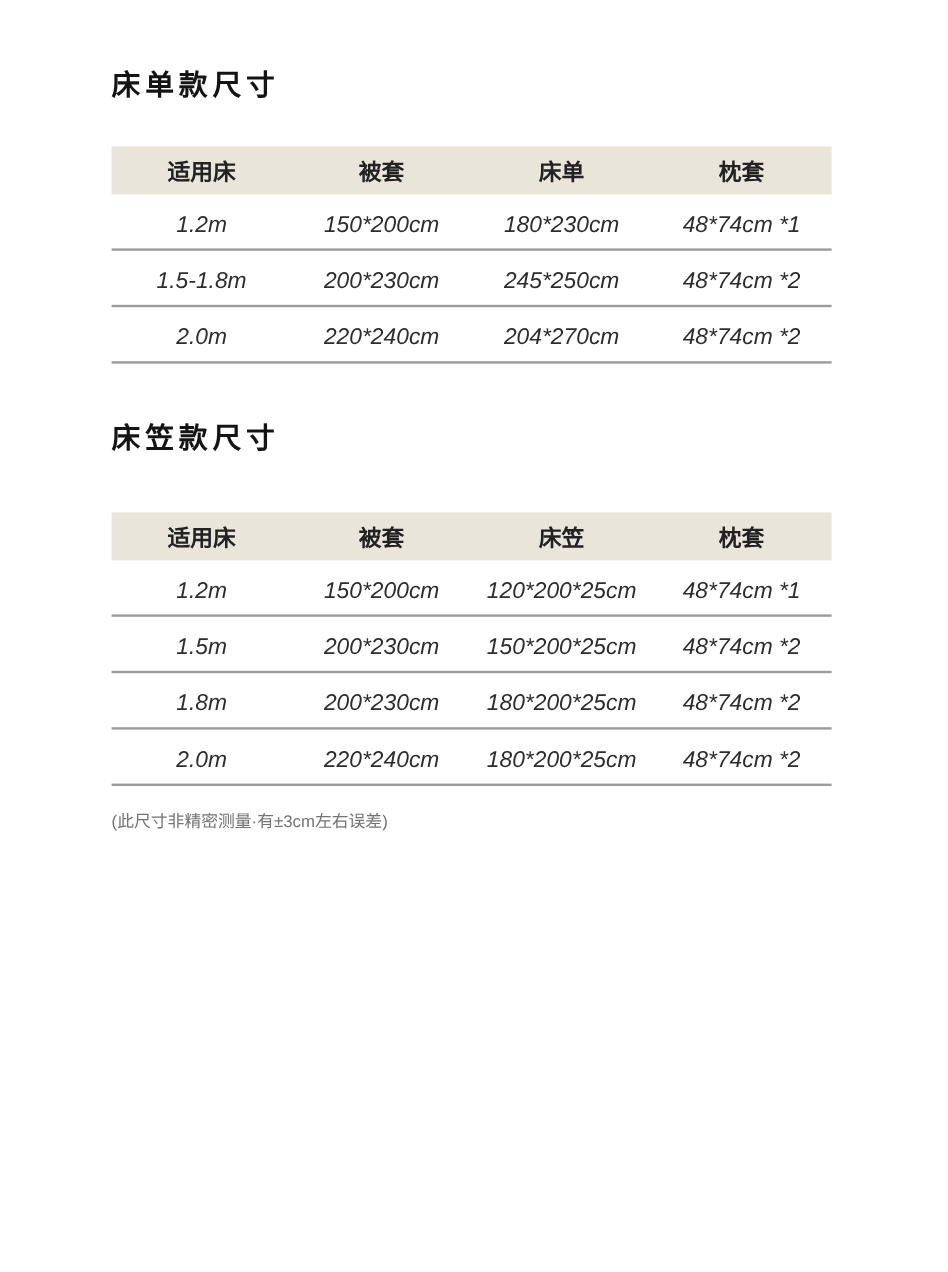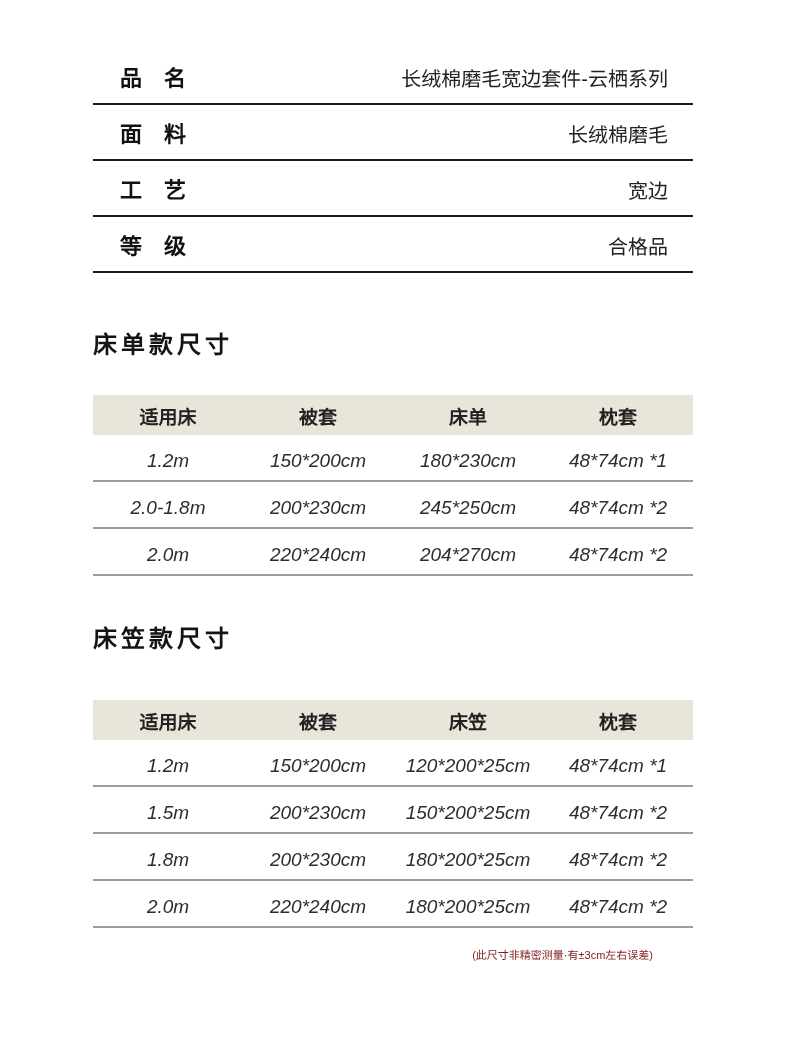--- a/index.html
+++ b/index.html
@@ -72,67 +72,49 @@
   .td {
     text-align: center;
     font-size: 19px;
     color: #2d2d2d;
     padding-bottom: 8px;
     white-space: nowrap;
   }
   
   .note {
     margin-top: 18px;
-    text-align: right;
+    text-align: left;
     padding-right: 40px;
-    font-size: 11px;
-    color: #7f1d1d;
+    font-size: 14px;
+    color: #737373;
   }
 </style>
 </head>
 <body>
 
 <div class="content">
 
-  <section class="specs">
-    <div class="spec-row">
-      <span class="spec-label">品　名</span>
-      <span class="spec-value">长绒棉磨毛宽边套件-云栖系列</span>
-    </div>
-    <div class="spec-row">
-      <span class="spec-label">面　料</span>
-      <span class="spec-value">长绒棉磨毛</span>
-    </div>
-    <div class="spec-row">
-      <span class="spec-label">工　艺</span>
-      <span class="spec-value">宽边</span>
-    </div>
-    <div class="spec-row">
-      <span class="spec-label">等　级</span>
-      <span class="spec-value">合格品</span>
-    </div>
-  </section>
 
   <h2 class="table-title title-sheet">床单款尺寸</h2>
 
   <div class="size-table">
     <div class="thead">
       <div class="th">适用床</div>
       <div class="th">被套</div>
       <div class="th">床单</div>
       <div class="th">枕套</div>
     </div>
     <div class="tr">
       <div class="td">1.2m</div>
       <div class="td">150*200cm</div>
       <div class="td">180*230cm</div>
       <div class="td">48*74cm *1</div>
     </div>
     <div class="tr">
-      <div class="td">2.0-1.8m</div>
+      <div class="td">1.5-1.8m</div>
       <div class="td">200*230cm</div>
       <div class="td">245*250cm</div>
       <div class="td">48*74cm *2</div>
     </div>
     <div class="tr">
       <div class="td">2.0m</div>
       <div class="td">220*240cm</div>
       <div class="td">204*270cm</div>
       <div class="td">48*74cm *2</div>
     </div>

